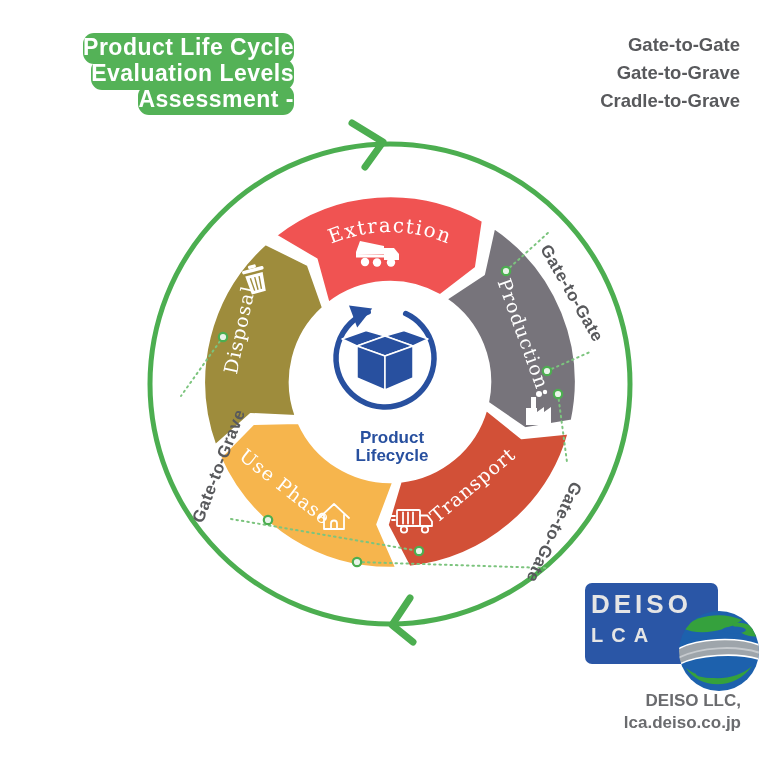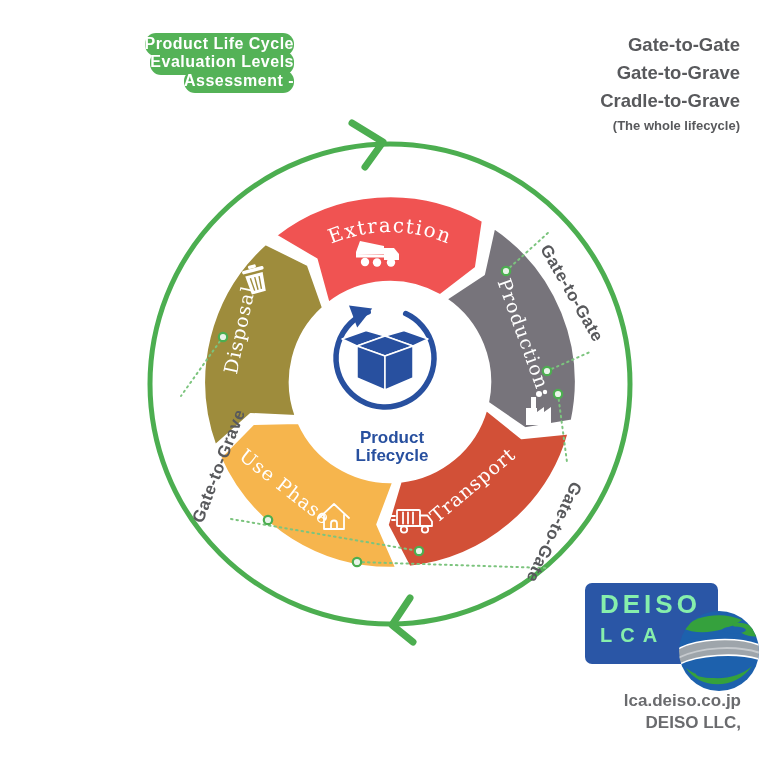--- a/index.html
+++ b/index.html
@@ -9,21 +9,21 @@
     --seg-use:#f6b54d; --seg-disposal:#9e8c3c;
   }
   html,body{margin:0;padding:0;background:#fff;}
   .page{position:relative;width:768px;height:768px;background:#fff;overflow:hidden;
         font-family:"Liberation Sans","DejaVu Sans",sans-serif;}
   .diagram{position:absolute;left:0;top:0;width:768px;height:768px;}
 
   
   .title-box{position:absolute;left:32px;top:33px;width:262px;text-align:right;}
   .title-line{display:block;width:max-content;margin-left:auto;background:var(--title-green);
-    color:#fff;font-weight:700;font-size:16px;line-height:1.08;padding:2px 0 4px;
+    color:#fff;font-weight:700;font-size:23px;line-height:1.08;padding:2px 0 4px;
     border-radius:11px;letter-spacing:.5px;}
   .title-line + .title-line{margin-top:-5px;}
 
   
   .levels{position:absolute;top:31px;right:28px;text-align:right;color:var(--gray-text);
     font-weight:700;font-size:18.5px;line-height:28px;}
   .level-note{font-size:13px;line-height:18px;margin-top:2px;}
 
   
   .seg{stroke:#fff;stroke-width:2.5;stroke-linejoin:round;}
@@ -39,21 +39,21 @@
   .dotted{fill:none;stroke:var(--dotted-green);stroke-width:2;stroke-dasharray:1.5 4;stroke-linecap:round;}
   .marker{fill:#e9f4e9;stroke:var(--ring-green);stroke-width:2.2;}
   .outer-label{fill:var(--gray-text);font-weight:700;font-size:17px;letter-spacing:.5px;}
   .hub-text{fill:var(--hub-blue);font-weight:700;font-size:17px;}
   .hub-arrow{fill:none;stroke:var(--hub-blue);stroke-width:5.5;stroke-linecap:round;}
   .hub-shape{fill:var(--hub-blue);stroke:#fff;stroke-width:1.5;stroke-linejoin:round;}
   .icon-fill{fill:#fff;} .icon-stroke{fill:none;stroke:#fff;stroke-width:1.8;stroke-linecap:round;stroke-linejoin:round;}
 
   
   .logo-box{position:absolute;left:585px;top:583px;width:133px;height:81px;background:var(--logo-blue);
-    border-radius:7px;color:#86efac;font-weight:700;padding:6px 0 0 15px;box-sizing:border-box;}
+    border-radius:7px;color:#e5e5e5;font-weight:700;padding:6px 0 0 6px;box-sizing:border-box;}
   .logo-line1{font-size:26px;letter-spacing:4px;line-height:31px;}
   .logo-line2{font-size:20px;letter-spacing:8px;line-height:31px;}
   .globe{position:absolute;left:676px;top:608px;width:86px;height:86px;}
   .footer{position:absolute;right:27px;top:690px;text-align:right;color:var(--footer-gray);
     font-size:17px;line-height:22px;font-weight:700;}
 </style>
 </head>
 <body>
 
 <div class="page">
@@ -61,21 +61,20 @@
   <div class="title-box">
     <span class="title-line">Product Life Cycle</span>
     <span class="title-line">Evaluation Levels</span>
     <span class="title-line">Assessment -</span>
   </div>
 
   <div class="levels">
     <div>Gate-to-Gate</div>
     <div>Gate-to-Grave</div>
     <div>Cradle-to-Grave</div>
-    <div class="level-note">(The whole lifecycle)</div>
   </div>
 
   <svg class="diagram" viewBox="0 0 768 768">
     <defs>
       <path id="arcExtraction" d="M267.1,296 A150,150 0 0 1 512.9,296"></path>
     </defs>
 
     <circle class="ring" cx="390" cy="384" r="240"></circle>
     <polyline class="ring-arrow" points="352,123 383,142 365,167"></polyline>
     <polyline class="ring-arrow" points="410,598 392,625 413,642"></polyline>
@@ -186,17 +185,17 @@
       <ellipse cx="58" cy="22" rx="12" ry="3.5" fill="#1d61ad"></ellipse>
       <ellipse cx="36" cy="66" rx="16" ry="4" fill="#1d61ad"></ellipse>
       <path d="M0,42 C20,30 62,28 86,38 L86,52 C62,44 20,46 0,58 Z" fill="#9ea5ab"></path>
       <path d="M0,42 C20,30 62,28 86,38" fill="none" stroke="#fff" stroke-width="1.6"></path>
       <path d="M0,58 C20,46 62,44 86,52" fill="none" stroke="#fff" stroke-width="1.6"></path>
       <path d="M2,50 C24,39 60,37 84,45" fill="none" stroke="#c6cace" stroke-width="2"></path>
     </g>
   </svg>
 
   <div class="footer">
+    <div>DEISO LLC,</div>
     <div>lca.deiso.co.jp</div>
-    <div>DEISO LLC,</div>
   </div>
 
 </div>
 
 </body></html>

